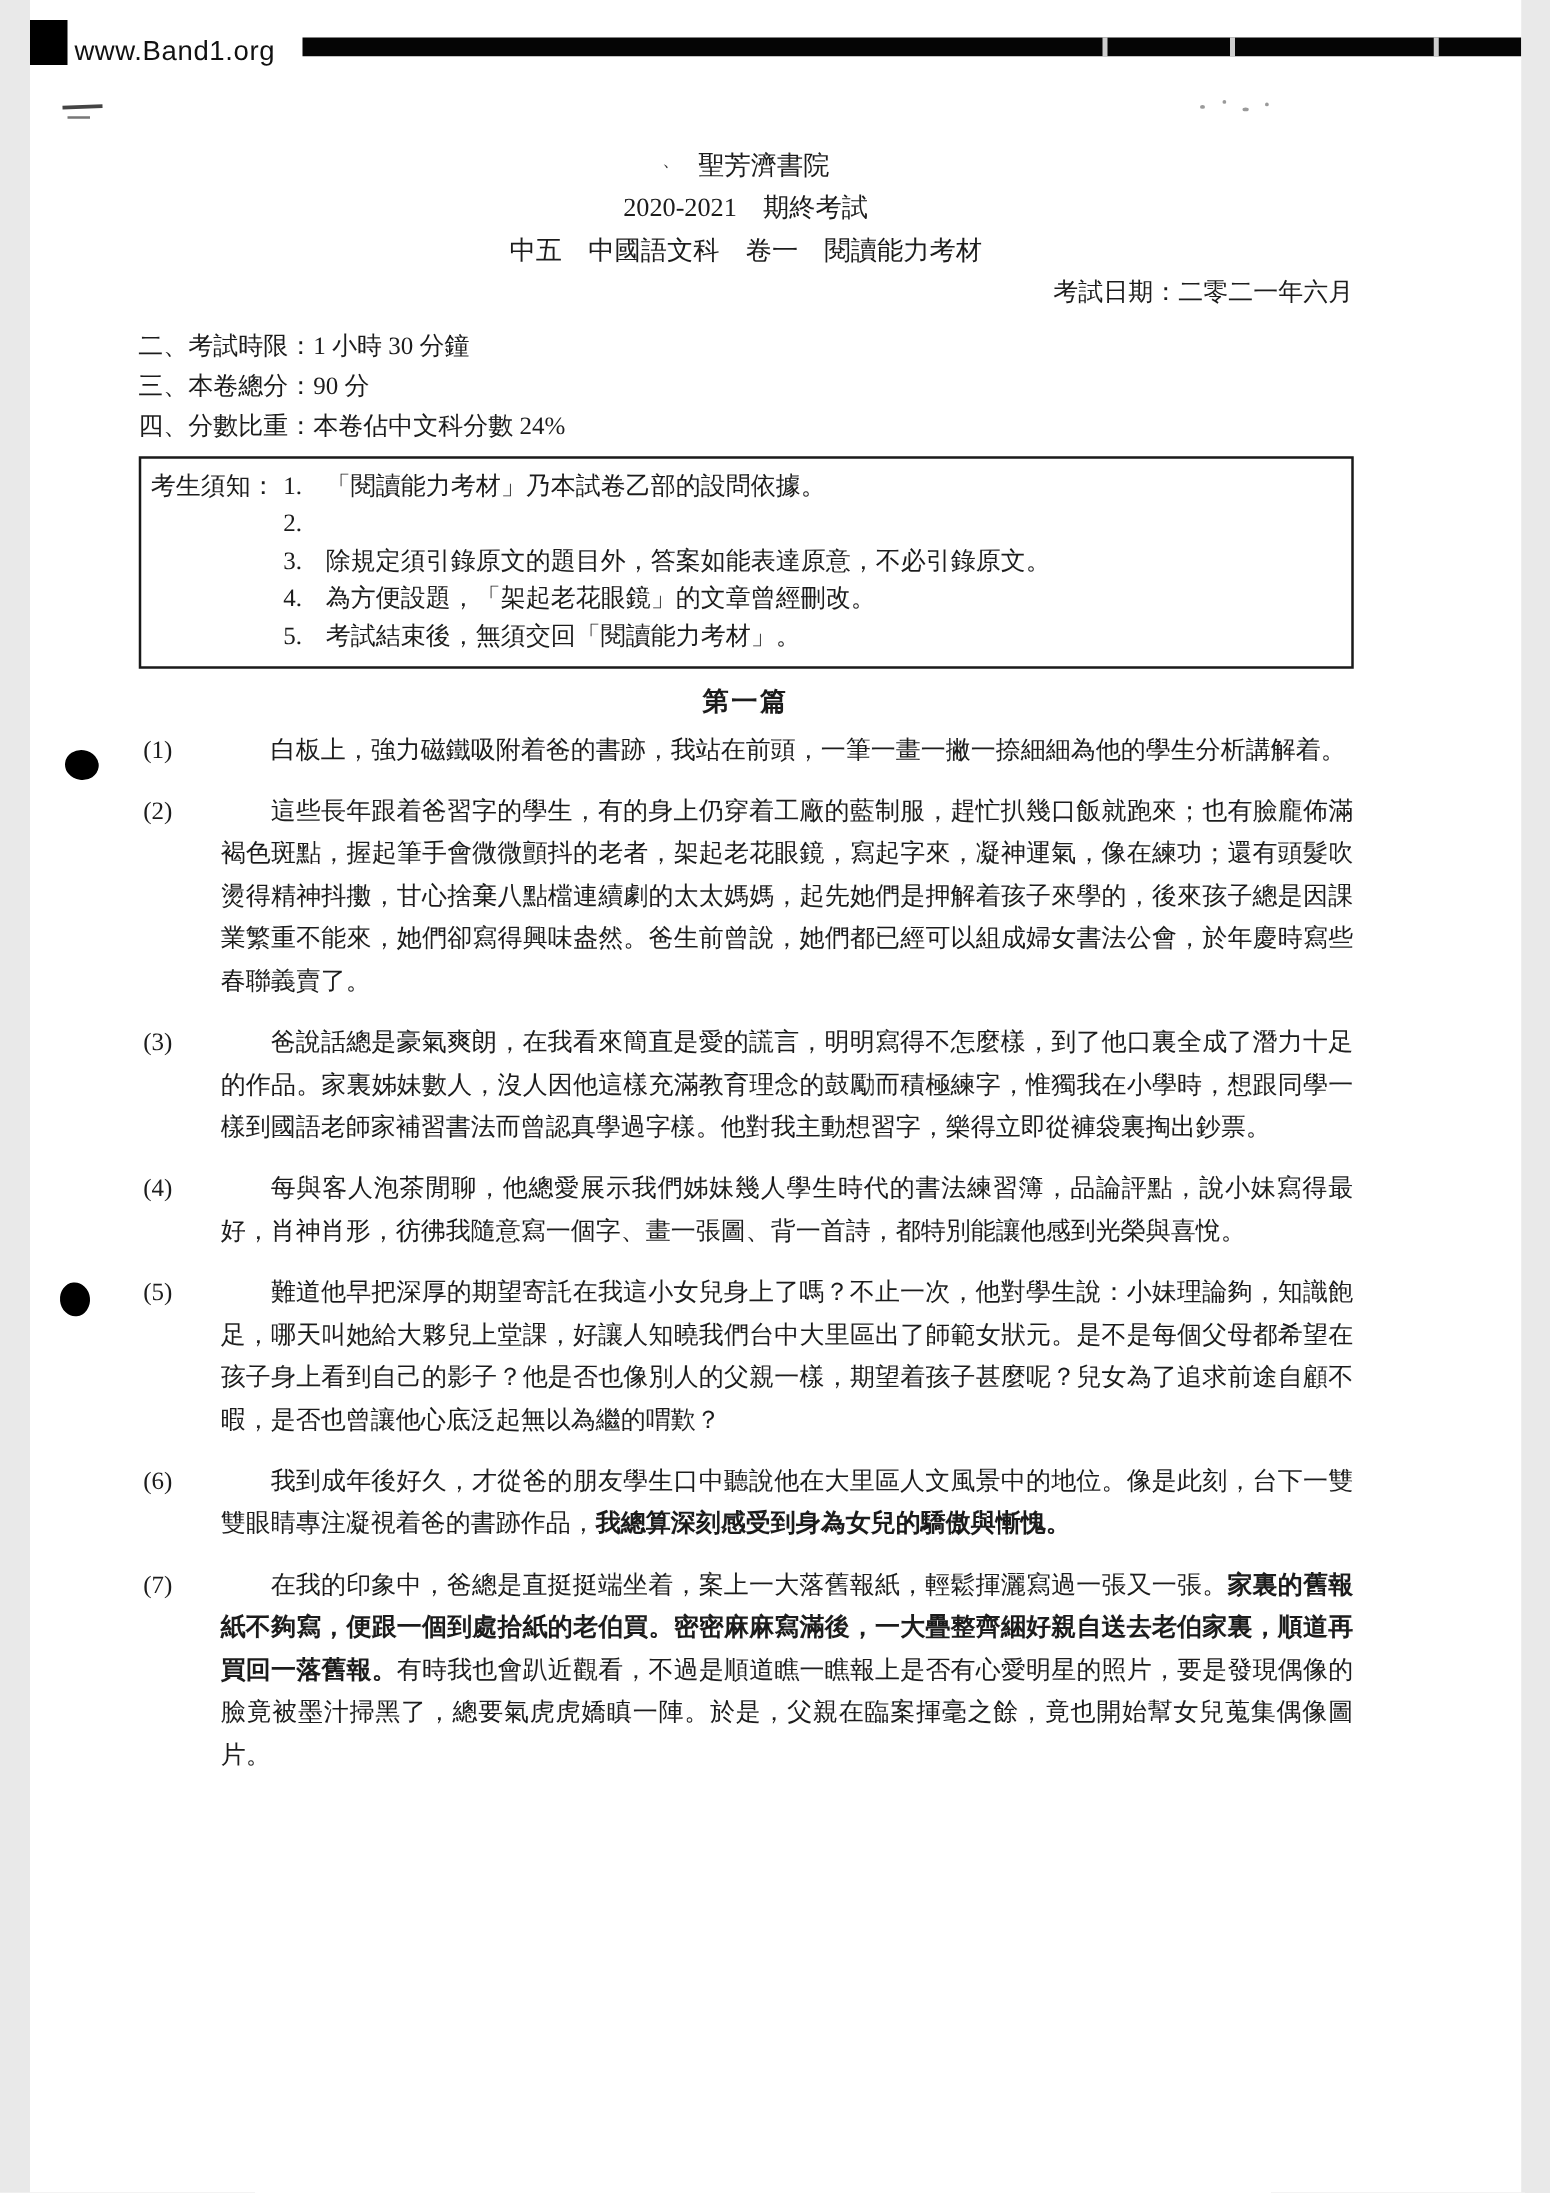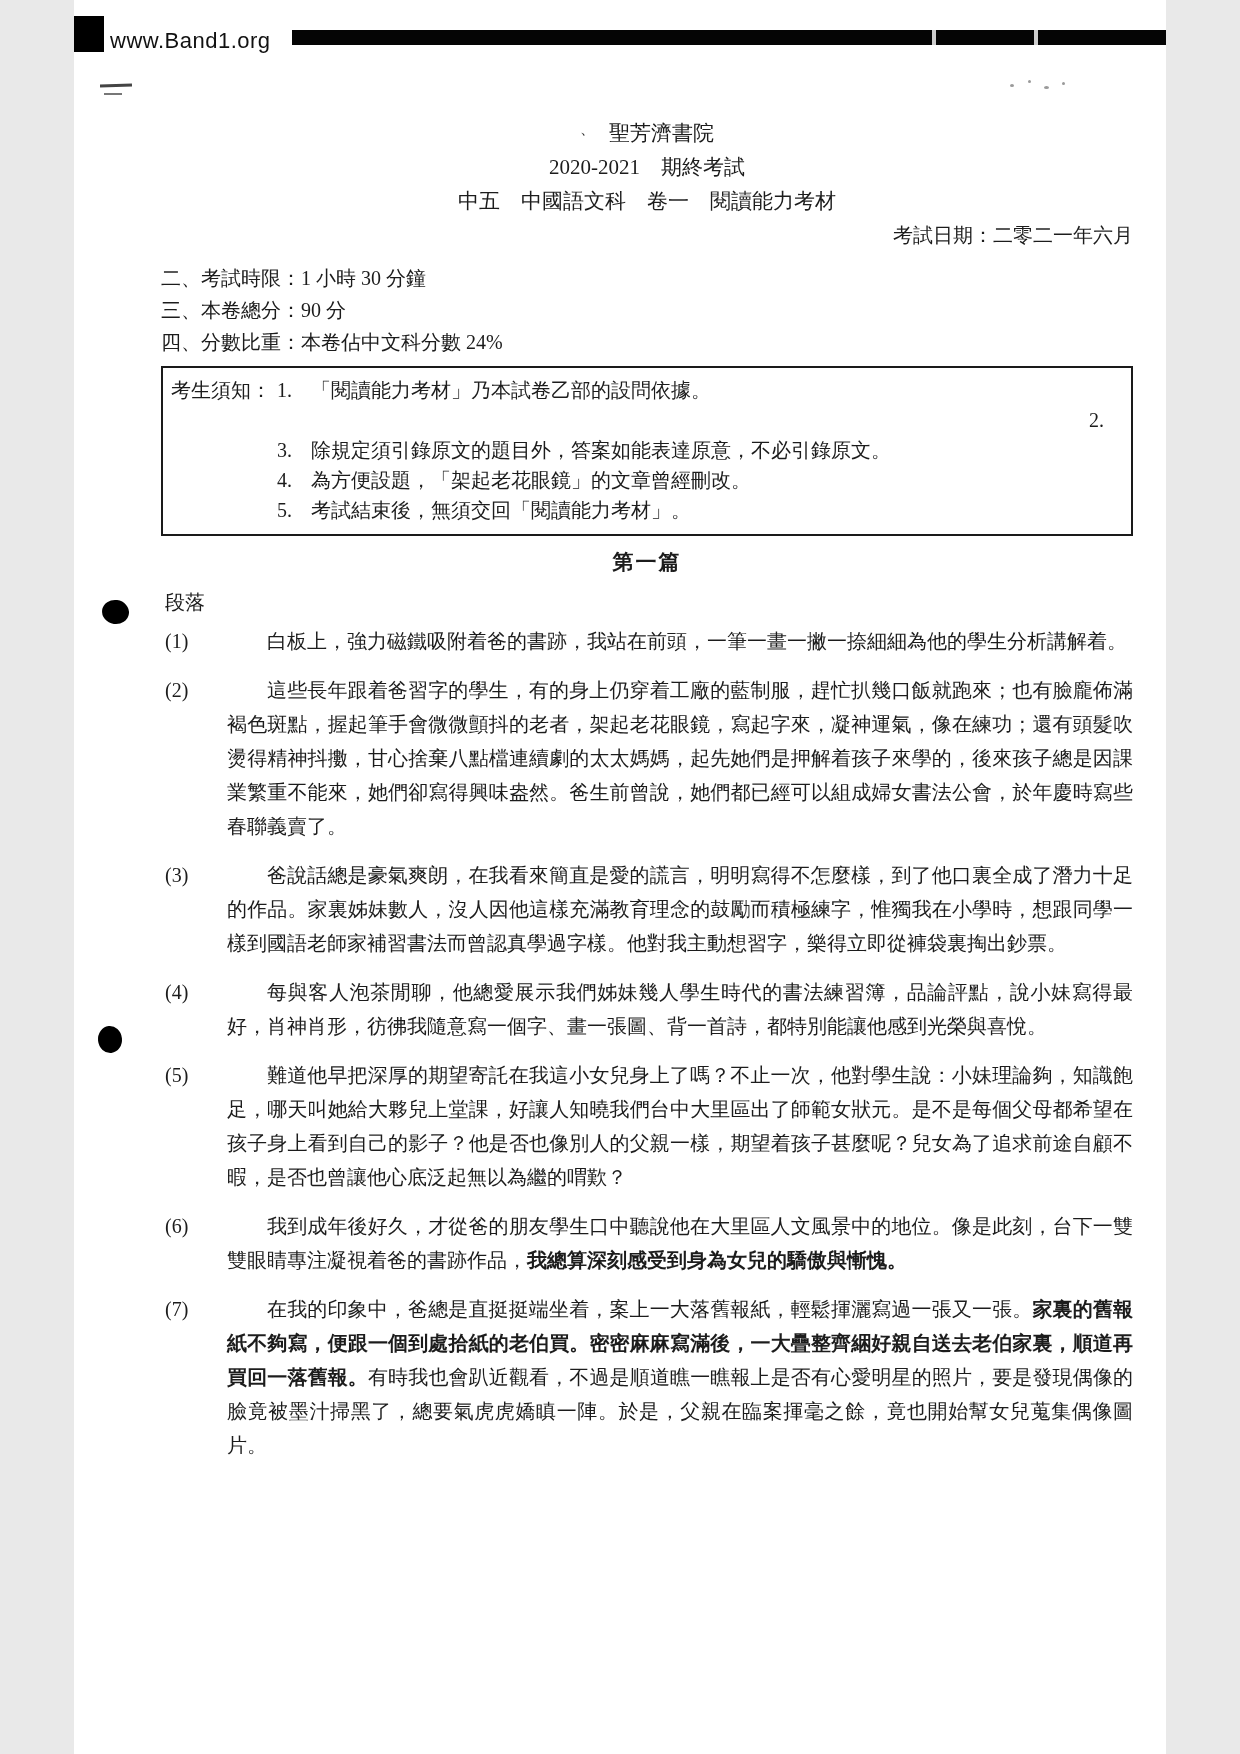--- a/index.html
+++ b/index.html
@@ -1,18 +1,18 @@
 <!DOCTYPE html>
 <html><head>
 <meta charset="utf-8">
 <style>
   html,body { margin:0; padding:0; background:#e9e9e9; }
   .page {
     position:relative;
-    width:1092px; height:1754px;
+    width:1193px; height:1754px;
     margin:0 auto;
     background:#ffffff;
     font-family:"Liberation Serif","DejaVu Serif",serif;
     color:#1c1c1c;
     overflow:hidden;
   }
   
   .corner-square { position:absolute; left:0; top:16px; width:30px; height:36px; background:#000; }
   .top-bar { position:absolute; left:218px; top:30px; right:0; height:15px; background:#050505; }
   .top-bar .slit { position:absolute; top:0; width:4px; height:100%; background:#fff; opacity:.8; }
@@ -45,21 +45,21 @@
   .exam-date { text-align:right; font-size:20px; line-height:30px; margin-top:2px; }
 
   .info-list { margin-top:12px; font-size:20px; line-height:32px; }
 
   .notice-box {
     margin-top:8px;
     border:2px solid #1a1a1a;
     padding:7px 8px 9px 8px;
     font-size:20px;
   }
-  .notice-row { display:flex; line-height:30px;justify-content:flex-end; }
+  .notice-row { display:flex; line-height:30px; }
   .n-label { width:106px; flex:none; }
   .n-num   { width:34px;  flex:none; }
   .n-text  { flex:1; }
   .seg-underline { text-underline-offset:4px; }
   .seg-bold { font-weight:bold; }
 
   .section-title { margin-top:10px; text-align:center; font-weight:bold; font-size:21px; line-height:32px; letter-spacing:2px; }
 
   .para-label { margin-top:8px; font-size:20px; line-height:32px; padding-left:4px; }
 
@@ -129,21 +129,20 @@
         </div>
         <div class="notice-row">
           <span class="n-label"></span>
           <span class="n-num">5.</span>
           <span class="n-text"><span>考試結束後，無須交回「閱讀能力考材」。</span></span>
         </div>
       </div>
 
     <div class="section-title">第一篇</div>
 
-    <div class="para-label">段落</div>
 
     <div class="paragraphs">
         <div class="para">
           <span class="para-num">(1)</span>
           <span class="para-text"><span>白板上，強力磁鐵吸附着爸的書跡，我站在前頭，一筆一畫一撇一捺細細為他的學生分析講解着。</span></span>
         </div>
         <div class="para">
           <span class="para-num">(2)</span>
           <span class="para-text"><span>這些長年跟着爸習字的學生，有的身上仍穿着工廠的藍制服，趕忙扒幾口飯就跑來；也有臉龐佈滿褐色斑點，握起筆手會微微顫抖的老者，架起老花眼鏡，寫起字來，凝神運氣，像在練功；還有頭髮吹燙得精神抖擻，甘心捨棄八點檔連續劇的太太媽媽，起先她們是押解着孩子來學的，後來孩子總是因課業繁重不能來，她們卻寫得興味盎然。爸生前曾說，她們都已經可以組成婦女書法公會，於年慶時寫些春聯義賣了。</span></span>
         </div>

